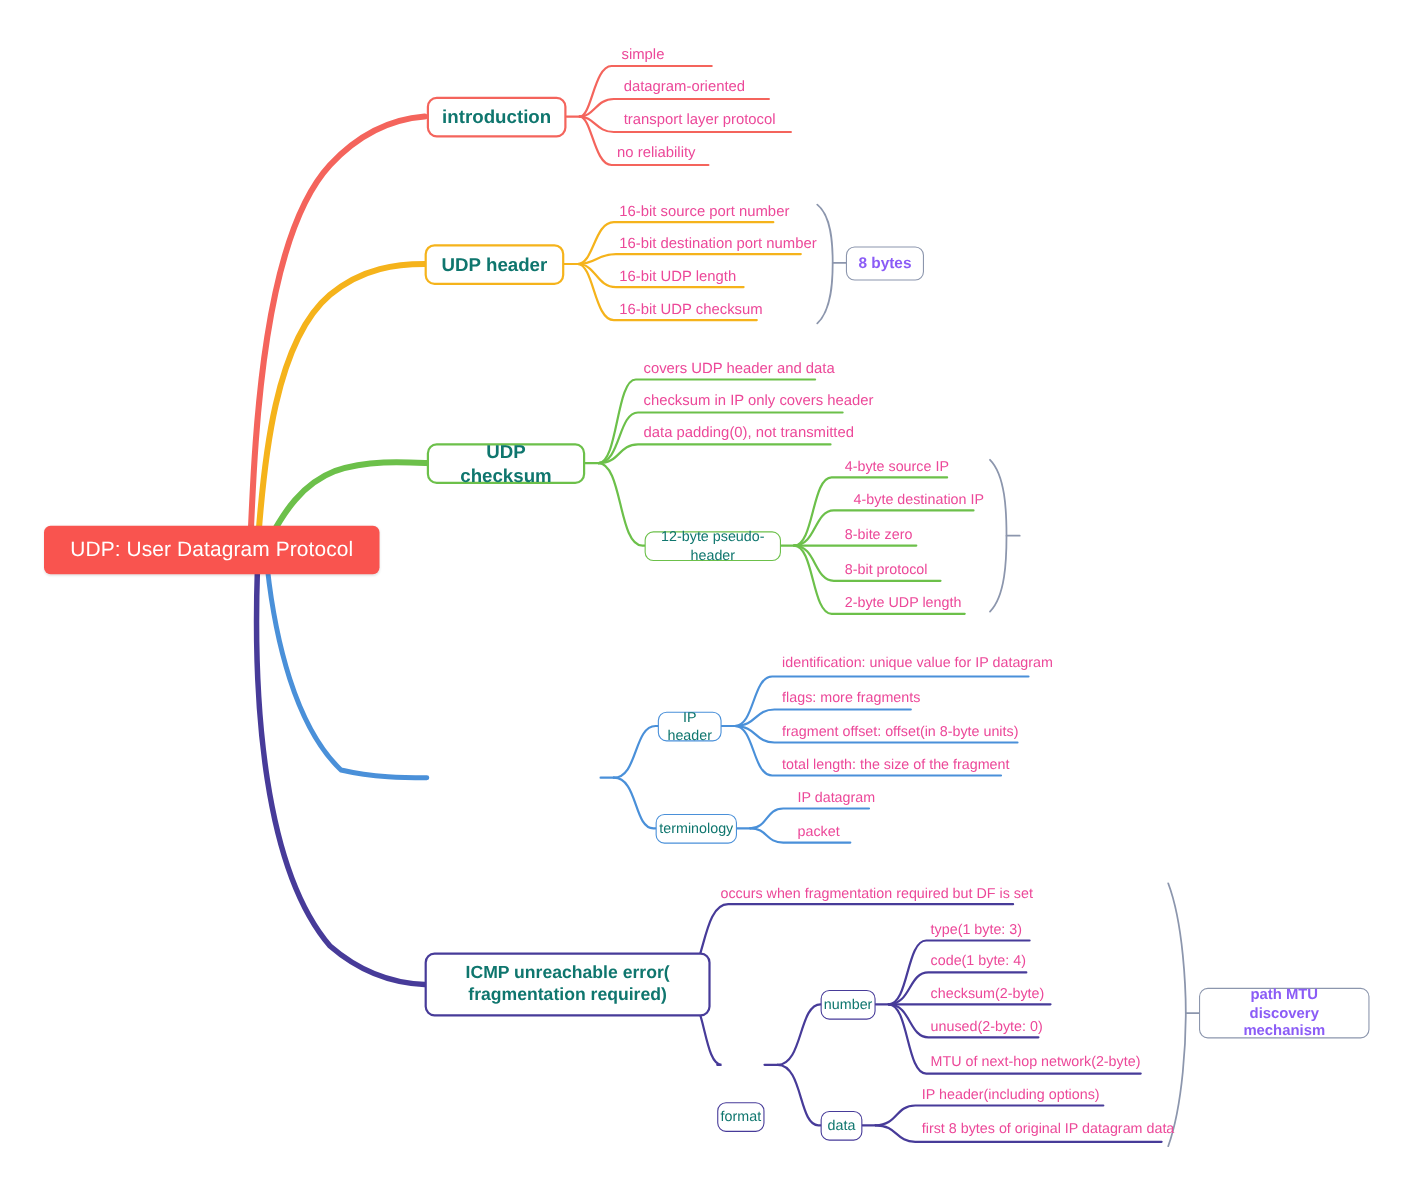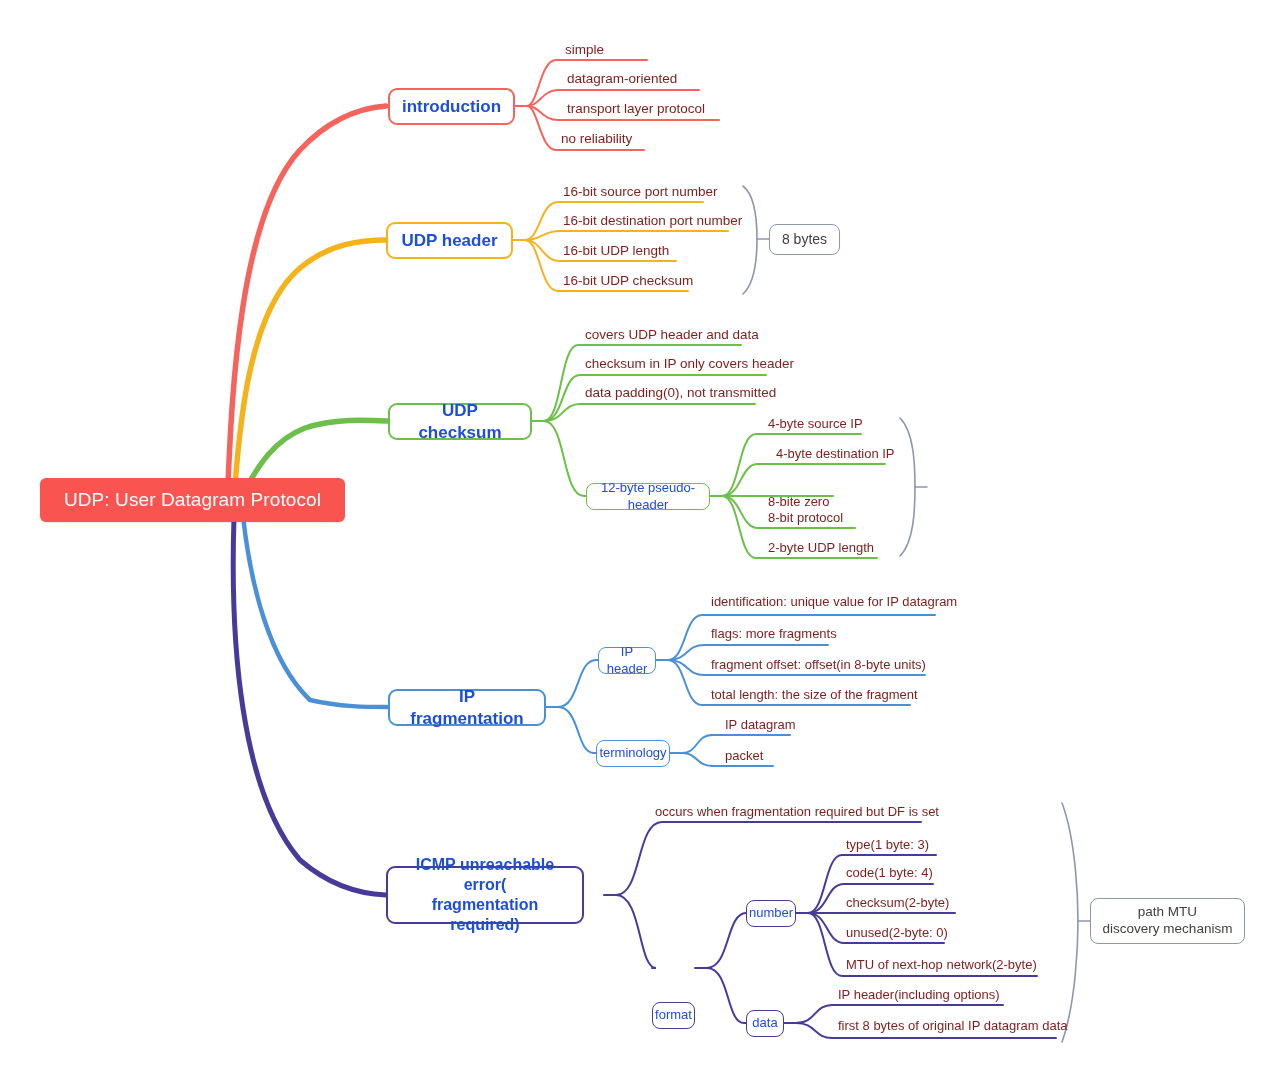--- a/index.html
+++ b/index.html
@@ -24,21 +24,21 @@
     pointer-events: none;
   }
   .node {
     position: absolute;
     box-sizing: border-box;
     background: #ffffff;
     display: flex;
     align-items: center;
     justify-content: center;
     text-align: center;
-    color: #1d4ed8;
+    color: #0f766e;
     white-space: pre-line;
     line-height: 1.25;
   }
   .root {
     background: #f9544f;
     color: #ffffff;
     border: none;
     border-radius: 6px;
     font-size: 19px;
     letter-spacing: 0.1px;
@@ -58,27 +58,28 @@
     border-style: solid;
     border-radius: 8px;
     font-size: 13px;
     font-weight: 400;
     padding: 0 9px;
   }
   .summary {
     border: 1.4px solid #8c96ad;
     border-radius: 8px;
     font-size: 14px;
-    color: #404040;
+    color: #8b5cf6;
     padding: 0 10px;
+    font-weight: bold;
   }
   .leaf {
     position: absolute;
     font-size: 13.5px;
-    color: #7f1d1d;
+    color: #ec4899;
     white-space: nowrap;
     line-height: 1;
   }
   .leaf.small { font-size: 13px; }
 </style>
 </head>
 <body>
 
 <div id="stage">
 
@@ -186,43 +187,40 @@
   </div>
   <div class="leaf" style="left:585px; top:328px;">covers UDP header and data</div>
   <div class="leaf" style="left:585px; top:357px;">checksum in IP only covers header</div>
   <div class="leaf" style="left:585px; top:386px;">data padding(0), not transmitted</div>
 
   <div class="node sub" style="left:586px; top:483px; width:124px; height:27px; border-color:#6cc04a;">
     <span>12-byte pseudo-header</span>
   </div>
   <div class="leaf small" style="left:768px; top:417px;">4-byte source IP</div>
   <div class="leaf small" style="left:776px; top:447px;">4-byte destination IP</div>
-  <div class="leaf small" style="left:768px; top:479px;margin-top:16px;">8-bite zero</div>
+  <div class="leaf small" style="left:768px; top:479px;">8-bite zero</div>
   <div class="leaf small" style="left:768px; top:511px;">8-bit protocol</div>
   <div class="leaf small" style="left:768px; top:541px;">2-byte UDP length</div>
 
-  <div class="node branch" style="left:388px; top:689px; width:158px; height:37px; border-color:#4a90d9;">
-    <span>IP fragmentation</span>
-  </div>
 
   <div class="node sub" style="left:598px; top:647px; width:58px; height:27px; border-color:#4a90d9;">
     <span>IP header</span>
   </div>
   <div class="leaf small" style="left:711px; top:595px;">identification: unique value for IP datagram</div>
   <div class="leaf small" style="left:711px; top:627px;">flags: more fragments</div>
   <div class="leaf small" style="left:711px; top:658px;">fragment offset: offset(in 8-byte units)</div>
   <div class="leaf small" style="left:711px; top:688px;text-align:right;">total length: the size of the fragment</div>
 
   <div class="node sub" style="left:596px; top:740px; width:74px; height:27px; border-color:#4a90d9;">
     <span>terminology</span>
   </div>
   <div class="leaf small" style="left:725px; top:718px;">IP datagram</div>
   <div class="leaf small" style="left:725px; top:749px;">packet</div>
 
-  <div class="node branch" style="left:386px; top:866px; width:198px; height:58px; border-color:#473b99; font-size:16px;">
+  <div class="node branch" style="left:386px; top:866px; width:260px; height:58px; border-color:#473b99; font-size:16px;">
     <span>ICMP unreachable error(
 fragmentation required)</span>
   </div>
   <div class="leaf small" style="left:655px; top:805px;">occurs when fragmentation required but DF is set</div>
 
   <div class="node sub" style="left:652px; top:955px; width:43px; height:27px; border-color:#473b99;margin-top:47px;">
     <span>format</span>
   </div>
 
   <div class="node sub" style="left:746px; top:900px; width:50px; height:27px; border-color:#473b99;">

